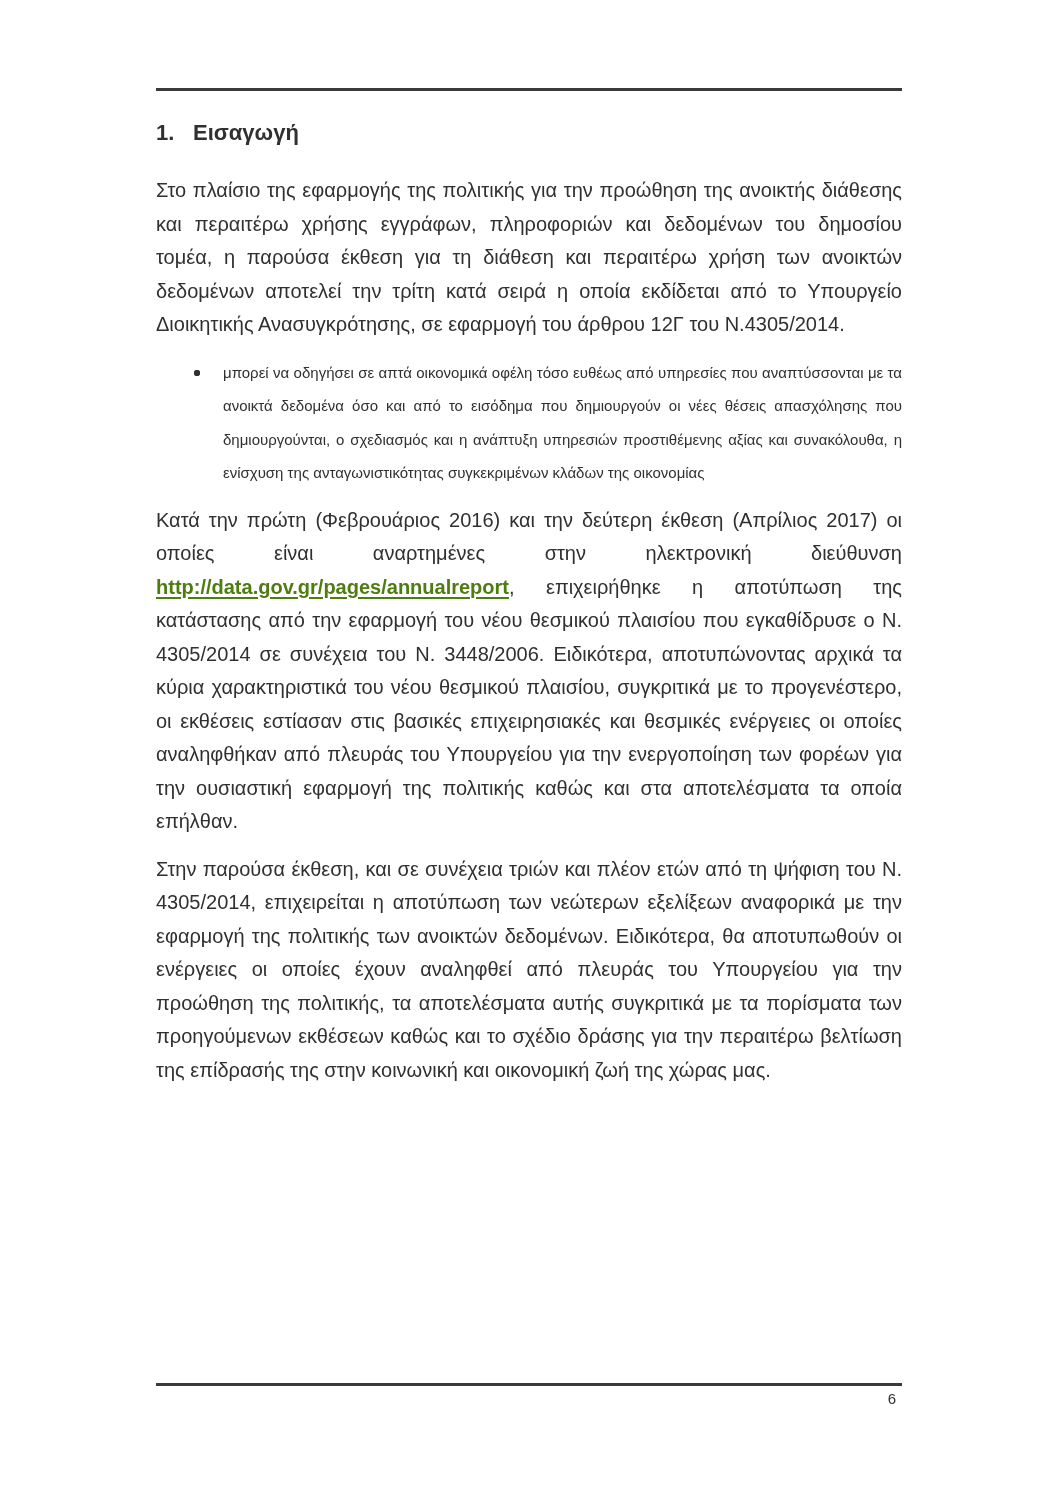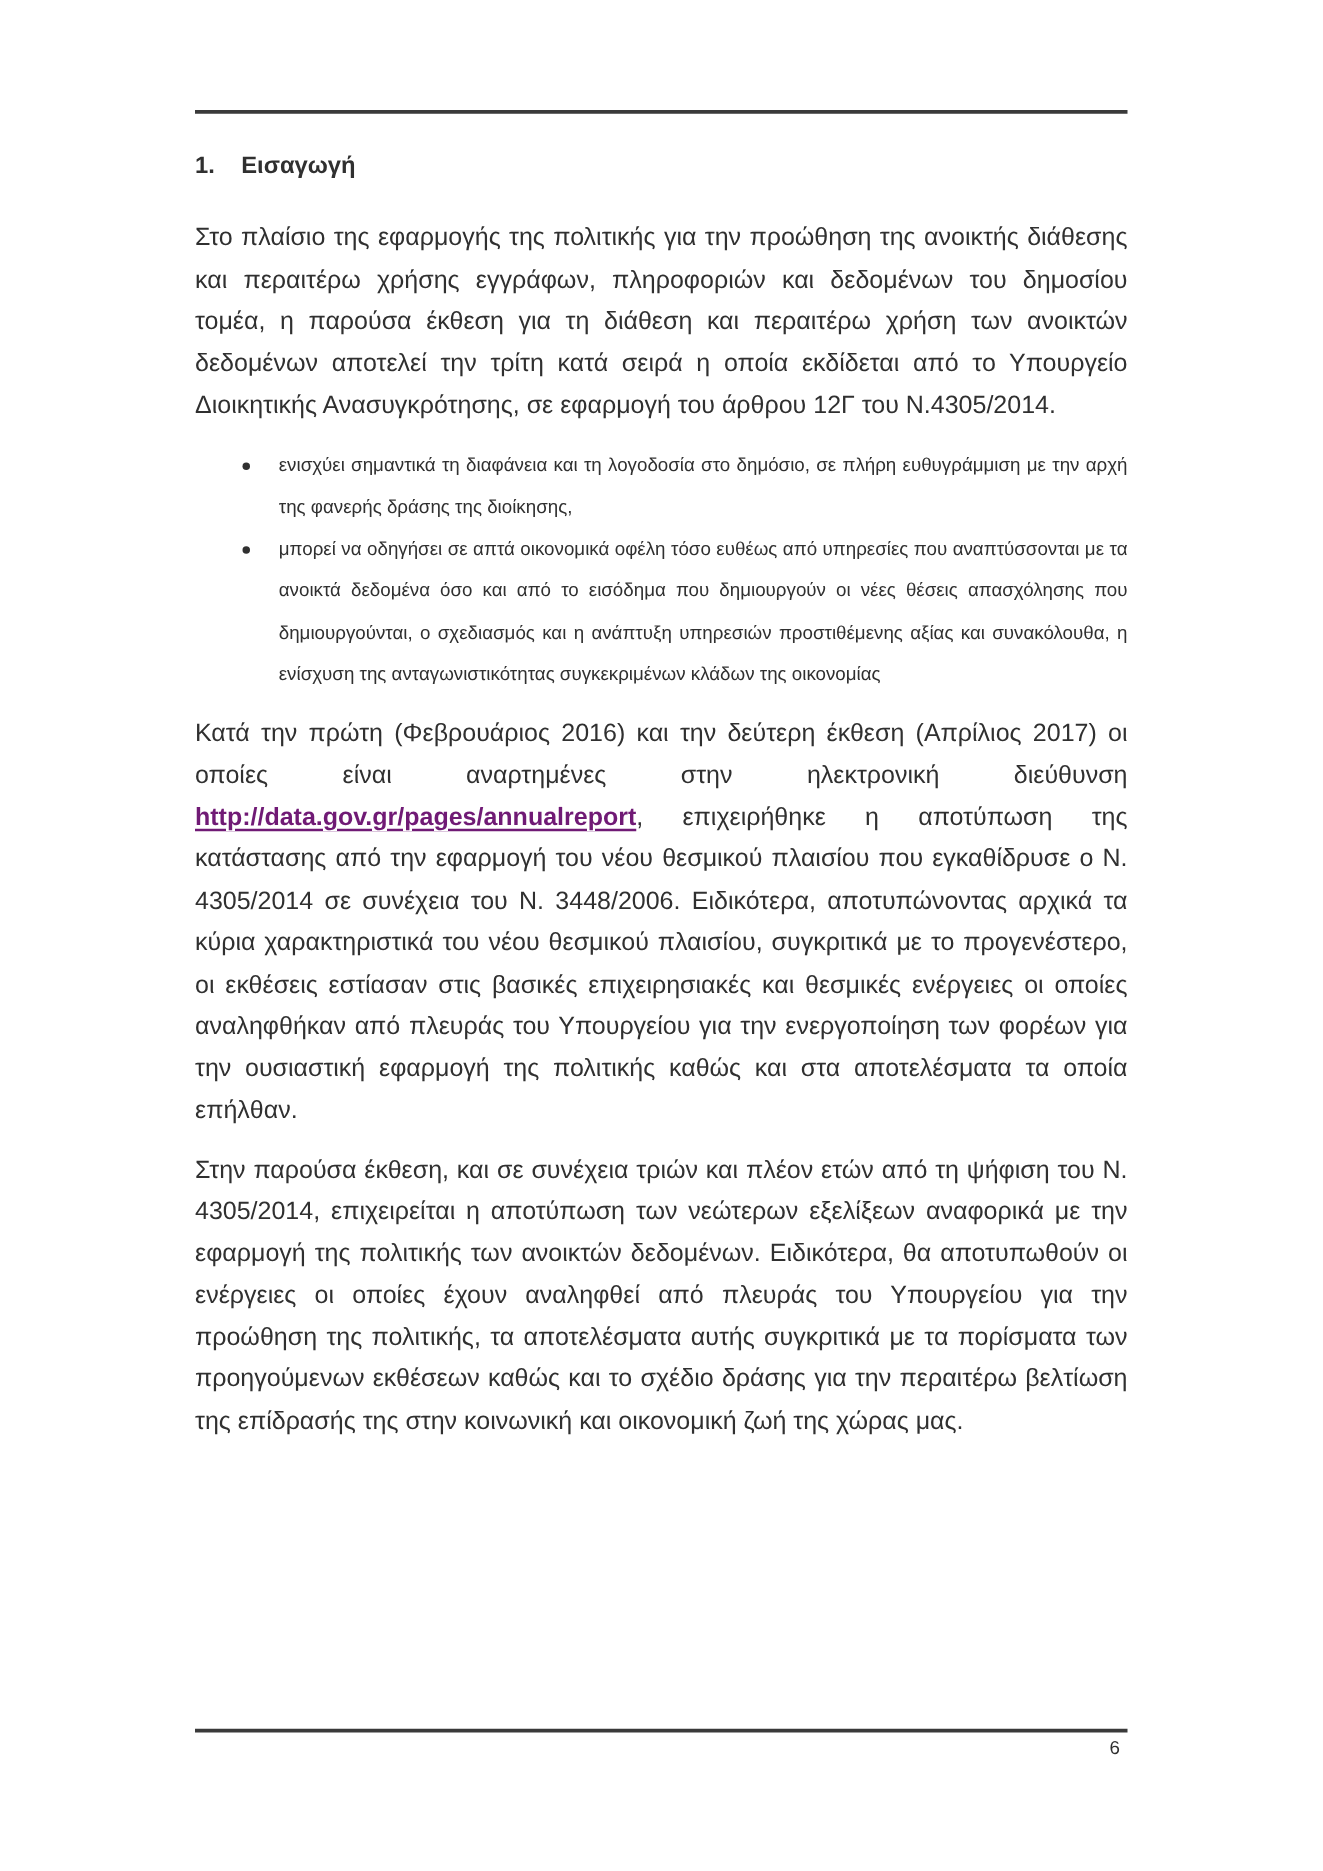--- a/index.html
+++ b/index.html
@@ -23,21 +23,21 @@
     height: 3px;
     background: #3a3a3a;
   }
   .content {
     position: absolute;
     left: 156px;
     top: 120px;
     width: 746px;
   }
   .section-heading {
-    font-size: 19px;
+    font-size: 22px;
     font-weight: 700;
     line-height: 26px;
     margin: 0 0 28px 0;
     color: #303030;
   }
   .section-heading .num {
     display: inline-block;
     width: 37px;
   }
   p.body-para {
@@ -62,21 +62,21 @@
   ul.bullet-list li .dot {
     position: absolute;
     left: -29px;
     top: 14px;
     width: 6px;
     height: 6px;
     border-radius: 50%;
     background: #303030;
   }
   a.doc-link {
-    color: #701a75;
+    color: #4d7c0f;
     font-weight: 700;
     text-underline-offset: 3px;
   }
   .footer-rule {
     position: absolute;
     left: 156px;
     top: 1383px;
     width: 746px;
     height: 3px;
     background: #3a3a3a;
@@ -98,21 +98,21 @@
 <div class="top-rule"></div>
 
 <div class="content">
 
   <h1 class="section-heading"><span class="num">1.</span><span>Εισαγωγή</span></h1>
 
   <p class="body-para">Στο πλαίσιο της εφαρμογής της πολιτικής για την προώθηση της ανοικτής διάθεσης και περαιτέρω χρήσης εγγράφων, πληροφοριών και δεδομένων του δημοσίου τομέα, η παρούσα έκθεση για τη διάθεση και περαιτέρω χρήση των ανοικτών δεδομένων αποτελεί την τρίτη κατά σειρά η οποία εκδίδεται από το Υπουργείο Διοικητικής Ανασυγκρότησης, σε εφαρμογή του άρθρου 12Γ  του Ν.4305/2014.</p>
 
 
   <ul class="bullet-list">
-    <li><span class="dot"></span><span>ενισχύει σημαντικά τη διαφάνεια και τη λογοδοσία στο δημόσιο, σε πλήρη ευθυγράμμιση με την αρχή της φανερής δράσης της διοίκησης,</span></li>
+    <li><span class="dot"></span></li>
     <li><span class="dot"></span><span>μπορεί να οδηγήσει σε  απτά οικονομικά οφέλη τόσο ευθέως από υπηρεσίες που αναπτύσσονται με τα ανοικτά δεδομένα όσο και από το εισόδημα που δημιουργούν οι νέες θέσεις απασχόλησης που δημιουργούνται, ο σχεδιασμός και η ανάπτυξη υπηρεσιών προστιθέμενης αξίας και συνακόλουθα, η ενίσχυση της ανταγωνιστικότητας συγκεκριμένων κλάδων της οικονομίας</span></li>
   </ul>
 
   <p class="body-para"><span>Κατά την πρώτη (Φεβρουάριος 2016) και την δεύτερη έκθεση (Απρίλιος 2017) οι οποίες είναι αναρτημένες στην ηλεκτρονική διεύθυνση </span><a href="#" class="doc-link">http://data.gov.gr/pages/annualreport</a><span>, επιχειρήθηκε η αποτύπωση της κατάστασης από την εφαρμογή του νέου θεσμικού πλαισίου που εγκαθίδρυσε ο Ν. 4305/2014 σε συνέχεια του Ν. 3448/2006. Ειδικότερα, αποτυπώνοντας αρχικά τα κύρια χαρακτηριστικά του νέου θεσμικού πλαισίου, συγκριτικά με το προγενέστερο, οι εκθέσεις εστίασαν στις βασικές επιχειρησιακές και θεσμικές ενέργειες οι οποίες αναληφθήκαν από πλευράς του Υπουργείου για την ενεργοποίηση των φορέων για την ουσιαστική εφαρμογή της πολιτικής καθώς και στα αποτελέσματα τα οποία επήλθαν.</span></p>
 
   <p class="body-para">Στην παρούσα έκθεση, και σε συνέχεια τριών και πλέον ετών από τη ψήφιση του Ν. 4305/2014, επιχειρείται η αποτύπωση των νεώτερων εξελίξεων αναφορικά με την εφαρμογή της πολιτικής των ανοικτών δεδομένων. Ειδικότερα, θα αποτυπωθούν οι ενέργειες οι οποίες έχουν αναληφθεί από πλευράς του Υπουργείου για την προώθηση της πολιτικής, τα αποτελέσματα αυτής συγκριτικά με τα πορίσματα των προηγούμενων εκθέσεων καθώς και το σχέδιο δράσης για την περαιτέρω βελτίωση της επίδρασής της στην κοινωνική και οικονομική ζωή της χώρας μας.</p>
 
 </div>
 
 <div class="footer-rule"></div>

